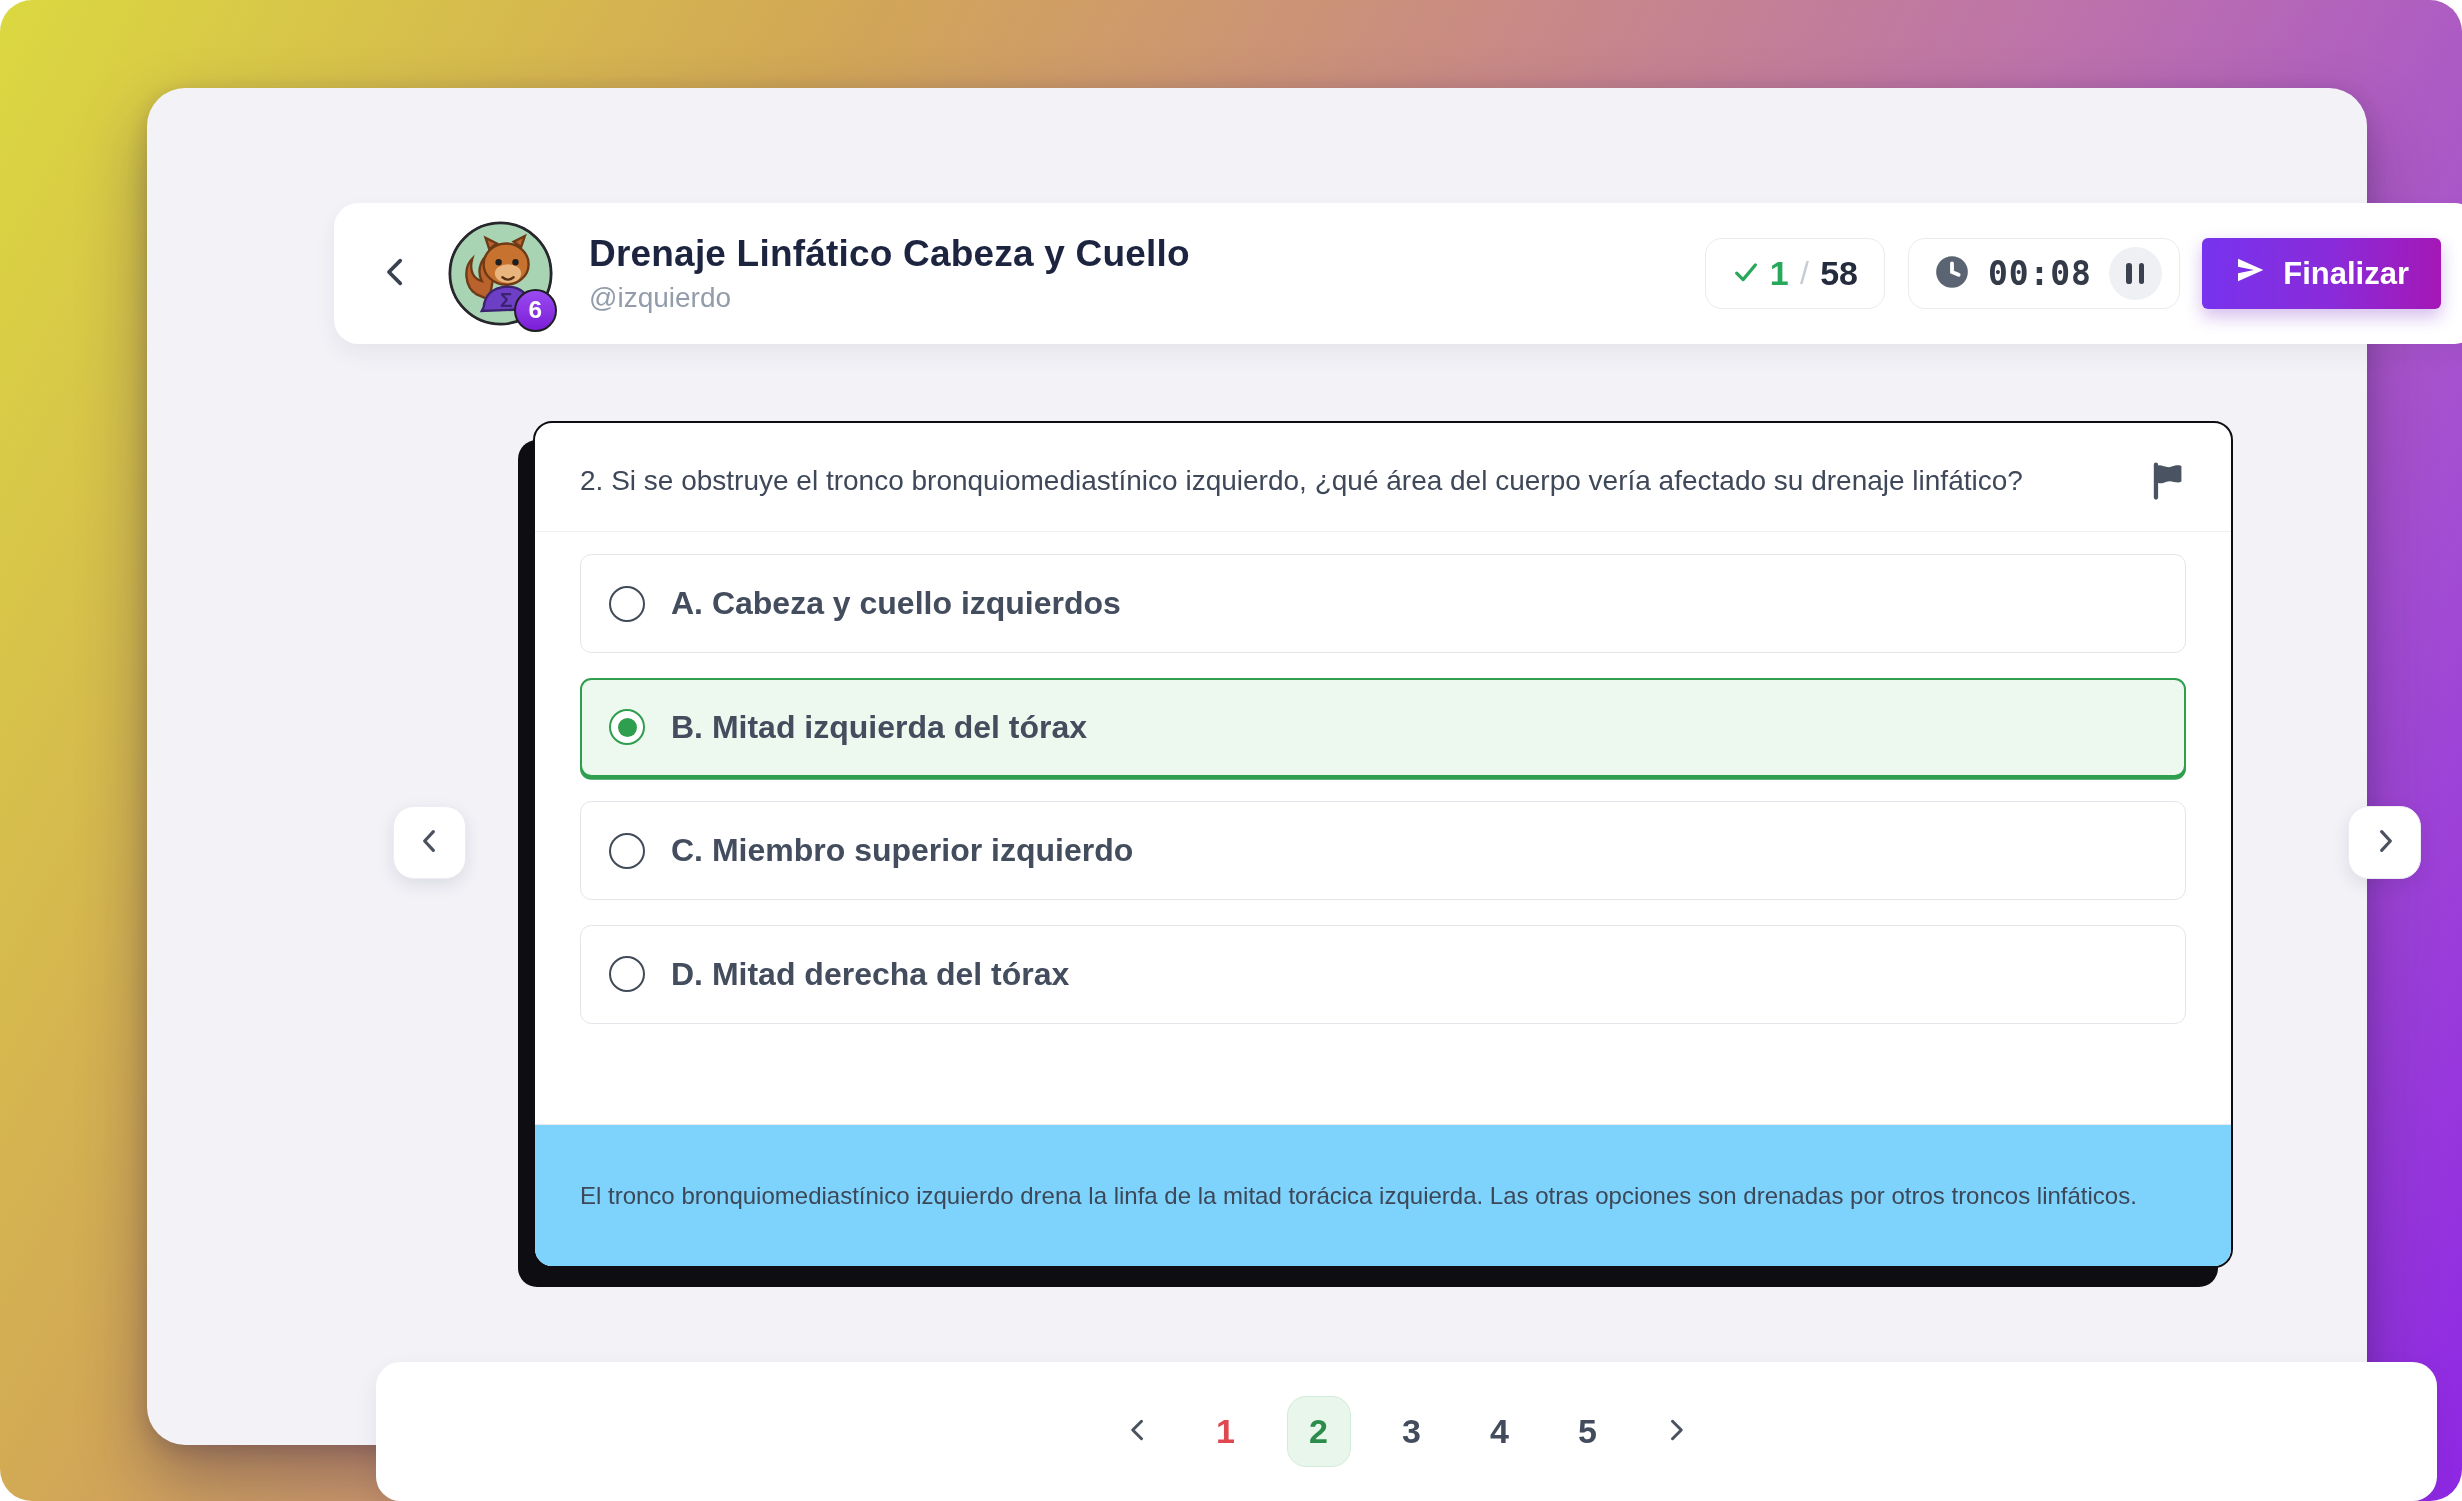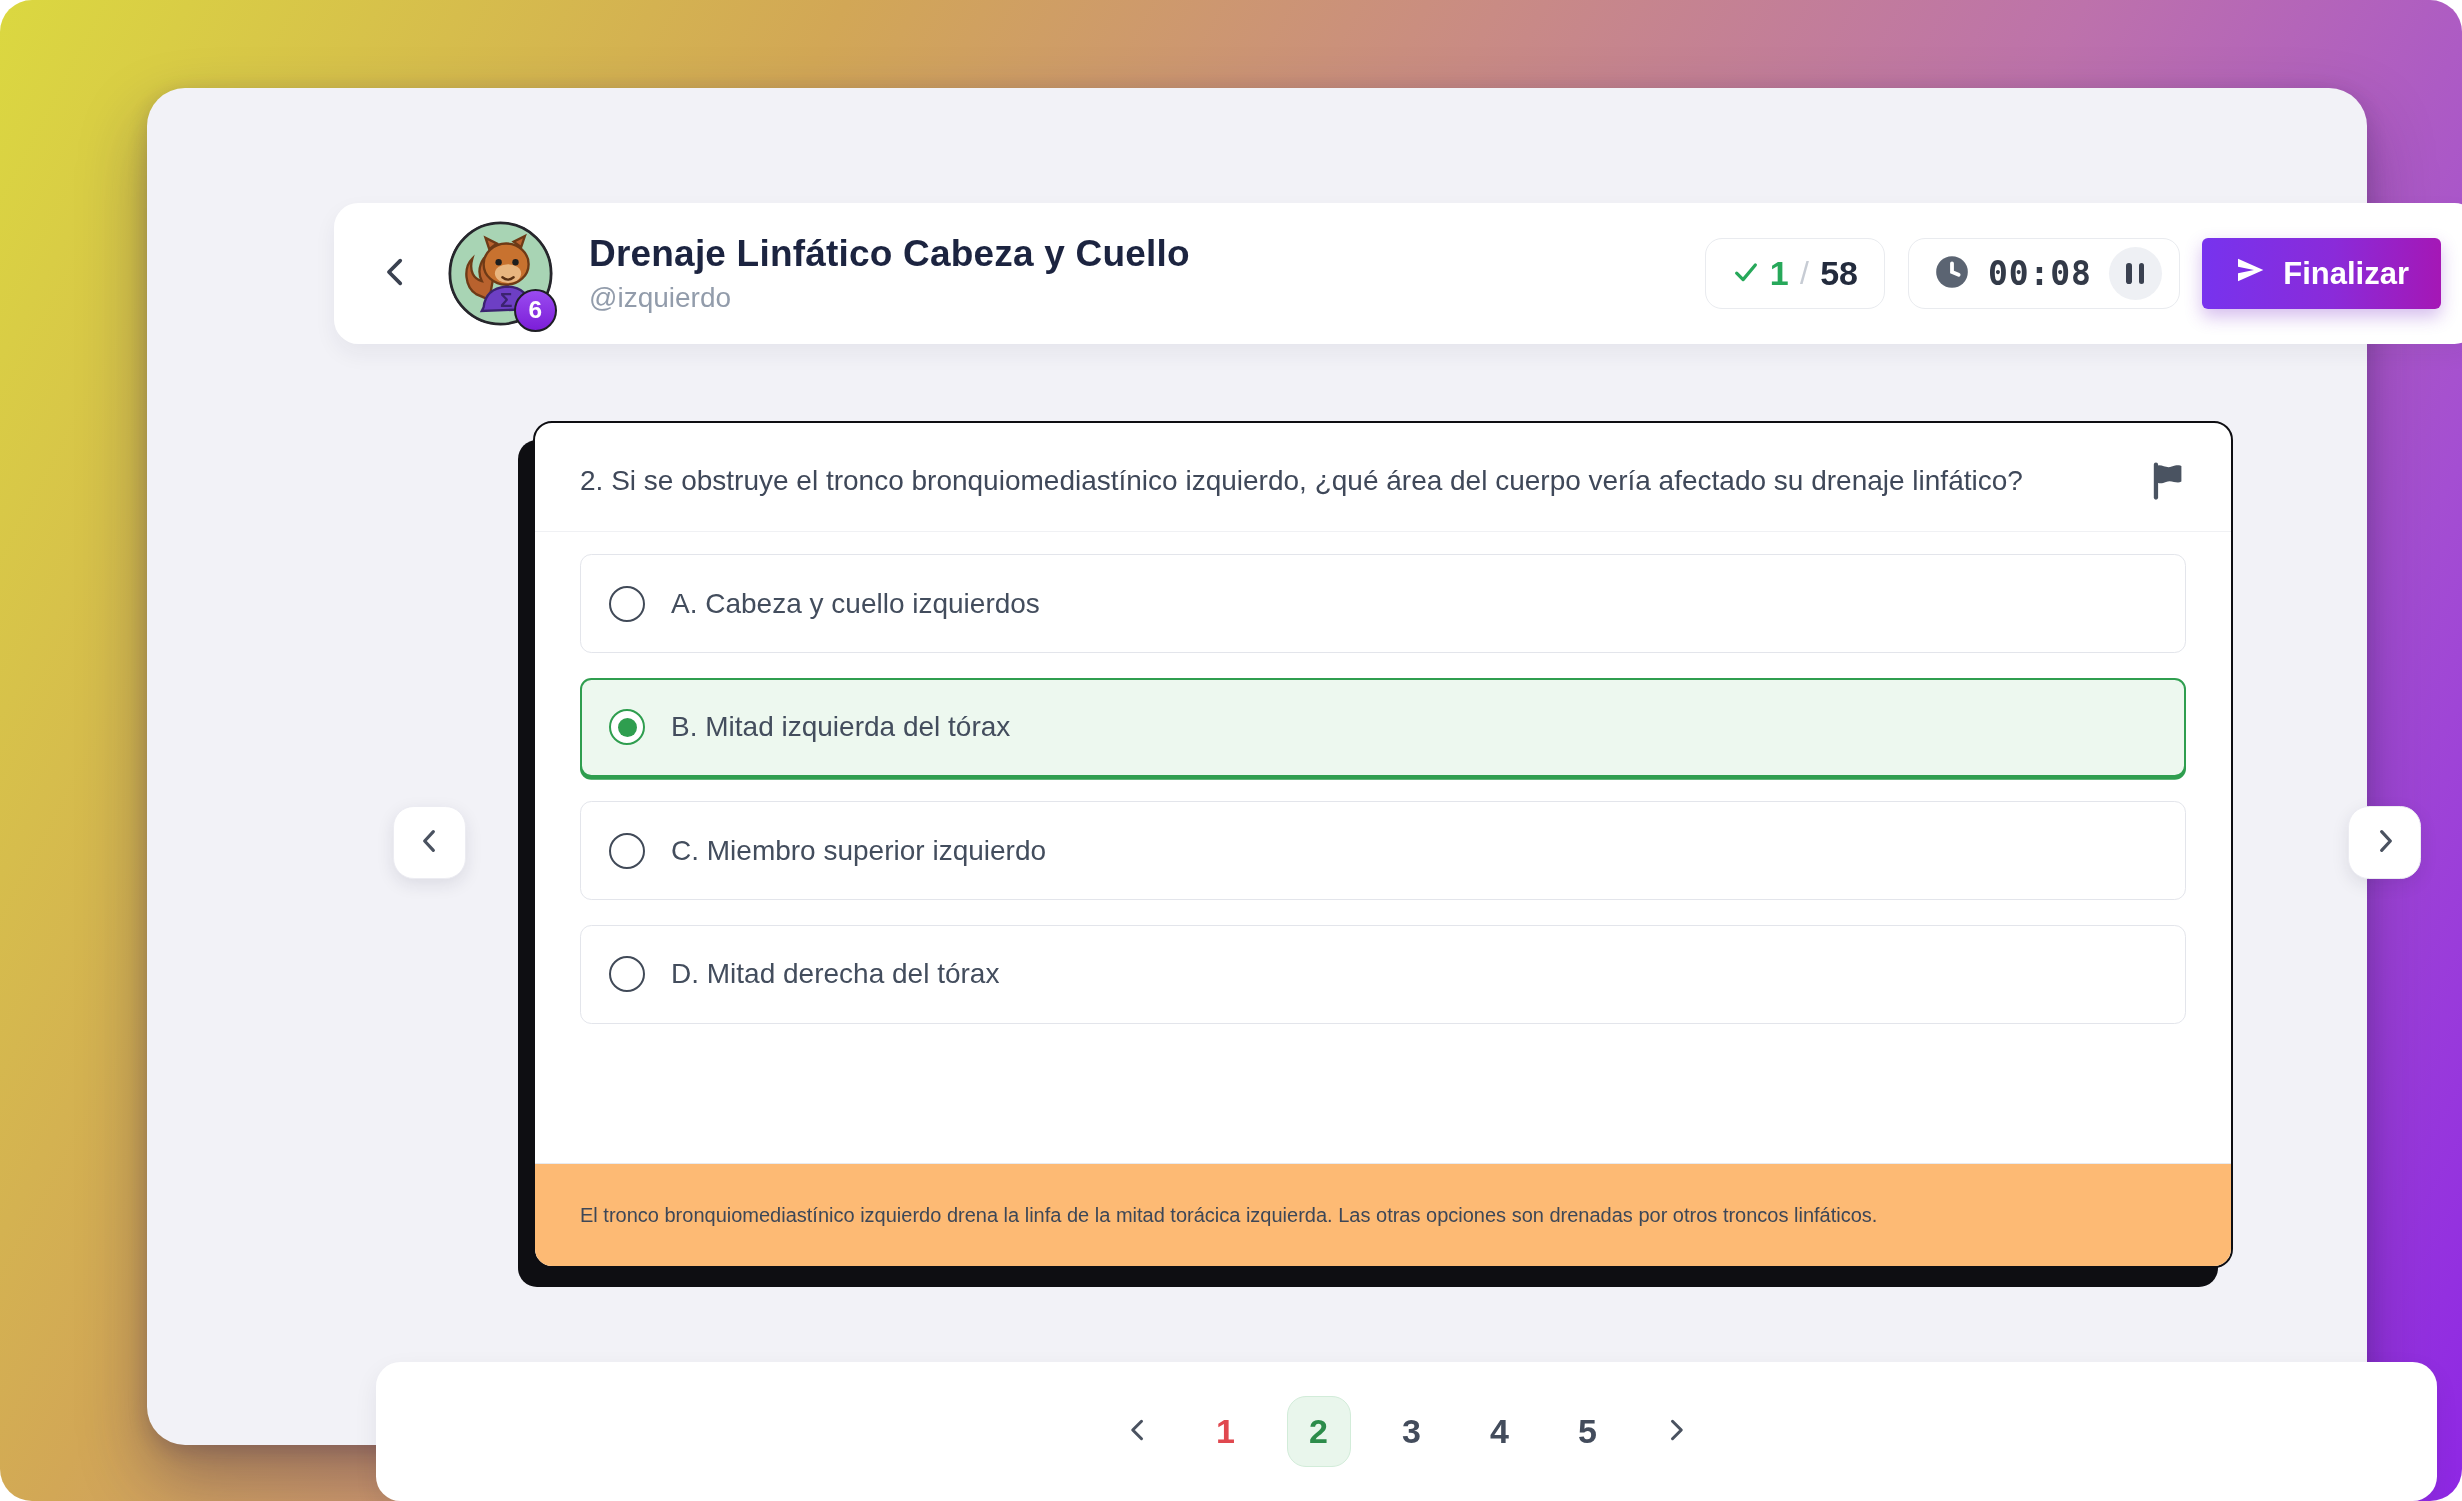--- a/index.html
+++ b/index.html
@@ -80,25 +80,25 @@
     height: 99px; border: 1.9px solid #e3e5eb; border-radius: 11.3px; background: #fff;
     display: flex; align-items: center; gap: 26px; padding: 0 28px; cursor: pointer;
   }
   .option-row.selected {
     border: 2.8px solid #2f9e4f; background: #edf8ef; box-shadow: 0 2.8px 0 #2f9e4f; padding: 8px 27px;
   }
   .radio { flex: none; width: 36px; height: 36px; border-radius: 50%; border: 2.8px solid #414a58; background: #fff; display: flex; align-items: center; justify-content: center; }
   .option-row.selected .radio { border-color: #2f9e4f; }
   .radio-dot { width: 19px; height: 19px; border-radius: 50%; background: transparent; }
   .option-row.selected .radio-dot { background: #2f9e4f; }
-  .option-label { font-size: 28px; color: #434d5d; font-weight: 400; }
+  .option-label { font-size: 32px; color: #434d5d; font-weight: 700; }
 
   .explanation {
-    margin-top: auto; background: #fdba74; border-top: 1.9px solid #e8eaee;
-    padding: 34px 45px; font-size: 20px; line-height: 1.72; color: #3d4757; font-weight: 500;
+    margin-top: auto; background: #7dd3fc; border-top: 1.9px solid #e8eaee;
+    padding: 50px 45px; font-size: 24px; line-height: 1.72; color: #3d4757; font-weight: 500;
   }
 
   
   .side-nav {
     position: absolute; width: 73px; height: 73px; top: 718px;
     background: #fff; border: 0.9px solid #ececf2; border-radius: 20.6px;
     box-shadow: 0 5.6px 17px rgba(30,30,60,.10);
     display: flex; align-items: center; justify-content: center; cursor: pointer;
   }
   .side-nav.prev { left: 246px; }

